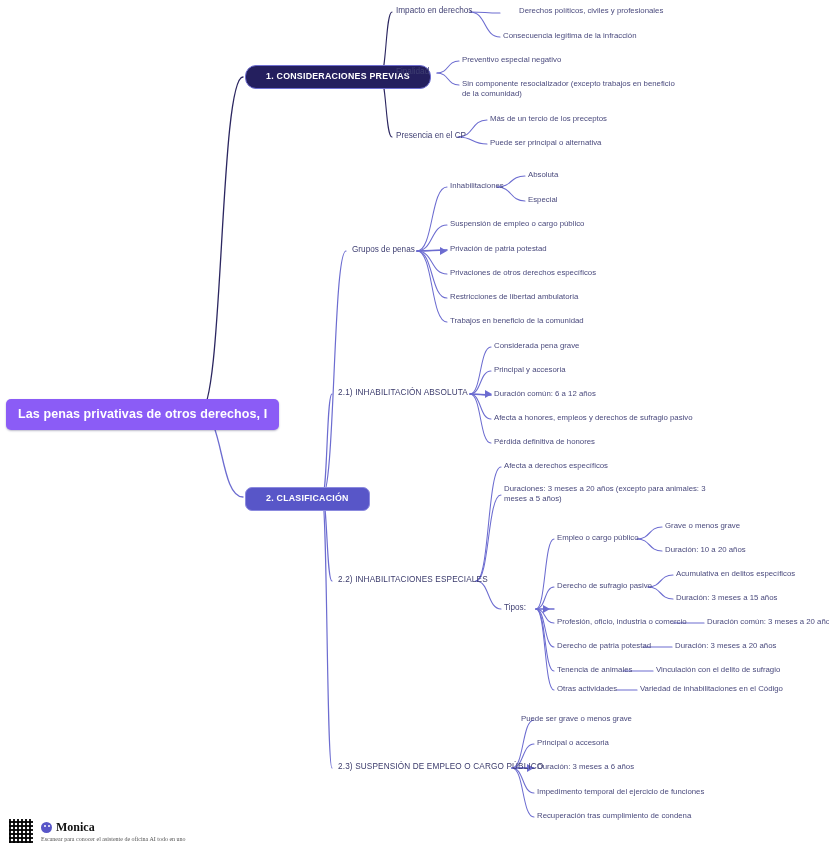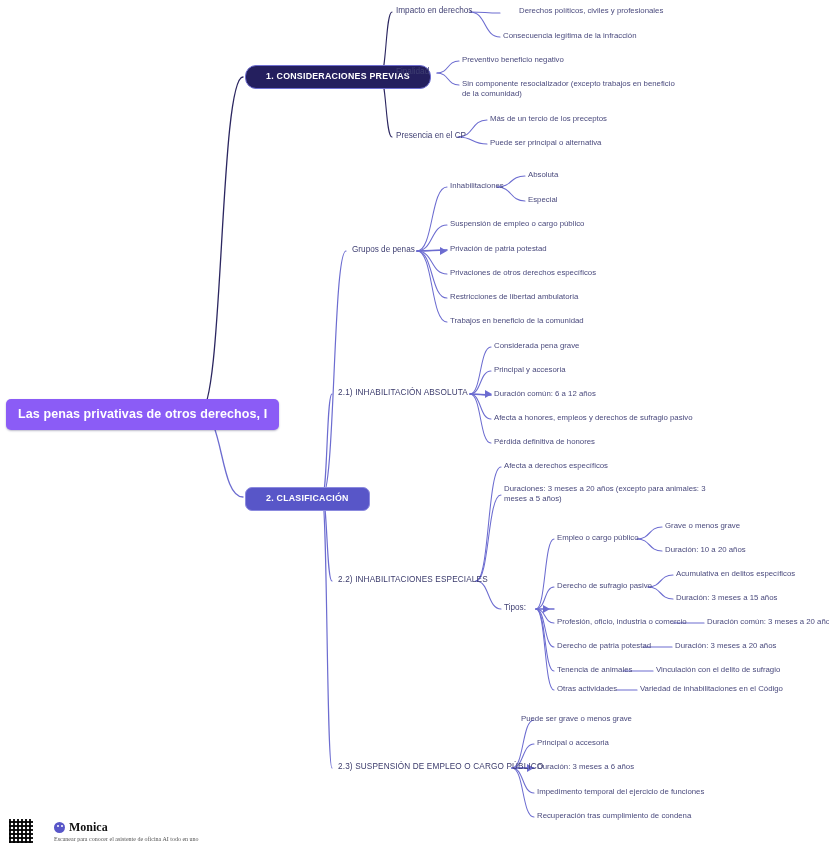--- a/index.html
+++ b/index.html
@@ -28,21 +28,21 @@
   .lvl1.indigo{background:#5856c8;border:1.4px solid #8b8ade;}
 
   
   .lvl2{color:#3f3f72;font-size:8.2px;}
   .lvl2.cap{color:#3a3a6b;font-size:8.2px;letter-spacing:.15px;}
   
   .leaf{color:#4a4a7d;font-size:7.8px;max-width:250px;}
   .leaf.wide{max-width:215px;}
 
   
-  .footer{position:absolute;left:8px;top:818px;display:flex;align-items:center;gap:20px;}
+  .footer{position:absolute;left:8px;top:818px;display:flex;align-items:center;gap:7px;}
   .qr{width:24px;height:24px;background:
       repeating-linear-gradient(0deg,#1a1a1a 0 2px,transparent 2px 4px),
       repeating-linear-gradient(90deg,#1a1a1a 0 2px,#ffffff 2px 4px);
       background-blend-mode:multiply;border:1px solid #ffffff;}
   .fbrand{display:flex;align-items:center;gap:4px;}
   .fmark{width:11px;height:11px;border-radius:50%;background:#5856c8;
          position:relative;display:inline-block;}
   .fmark::before,.fmark::after{content:"";position:absolute;top:3px;width:2px;height:2px;
          border-radius:50%;background:#fff;}
   .fmark::before{left:2.5px;} .fmark::after{right:2.5px;}
@@ -120,21 +120,21 @@
 
   <div class="node root" style="left:6px;top:399px;">Las penas privativas de otros derechos, I</div>
 
   <div class="node lvl1 dark" style="left:245px;top:65px;">1. CONSIDERACIONES PREVIAS</div>
 
   <div class="node lvl2" style="left:396px;top:6px;">Impacto en derechos</div>
   <div class="node leaf" style="left:503px;top:6px;margin-left:16px;">Derechos políticos, civiles y profesionales</div>
   <div class="node leaf" style="left:503px;top:31px;">Consecuencia legítima de la infracción</div>
 
   <div class="node lvl2" style="left:396px;top:67px;">Finalidad</div>
-  <div class="node leaf" style="left:462px;top:55px;">Preventivo beneficio negativo</div>
+  <div class="node leaf" style="left:462px;top:55px;">Preventivo especial negativo</div>
   <div class="node leaf wide" style="left:462px;top:79px;width:216px;white-space:normal;">Sin componente resocializador (excepto trabajos en beneficio de la comunidad)</div>
 
   <div class="node lvl2" style="left:396px;top:131px;">Presencia en el CP</div>
   <div class="node leaf" style="left:490px;top:114px;">Más de un tercio de los preceptos</div>
   <div class="node leaf" style="left:490px;top:138px;">Puede ser principal o alternativa</div>
 
   <div class="node lvl1 indigo" style="left:245px;top:487px;border-radius:7px;">2. CLASIFICACIÓN</div>
 
   <div class="node lvl2" style="left:352px;top:245px;">Grupos de penas</div>
   <div class="node leaf" style="left:450px;top:181px;">Inhabilitaciones</div>

